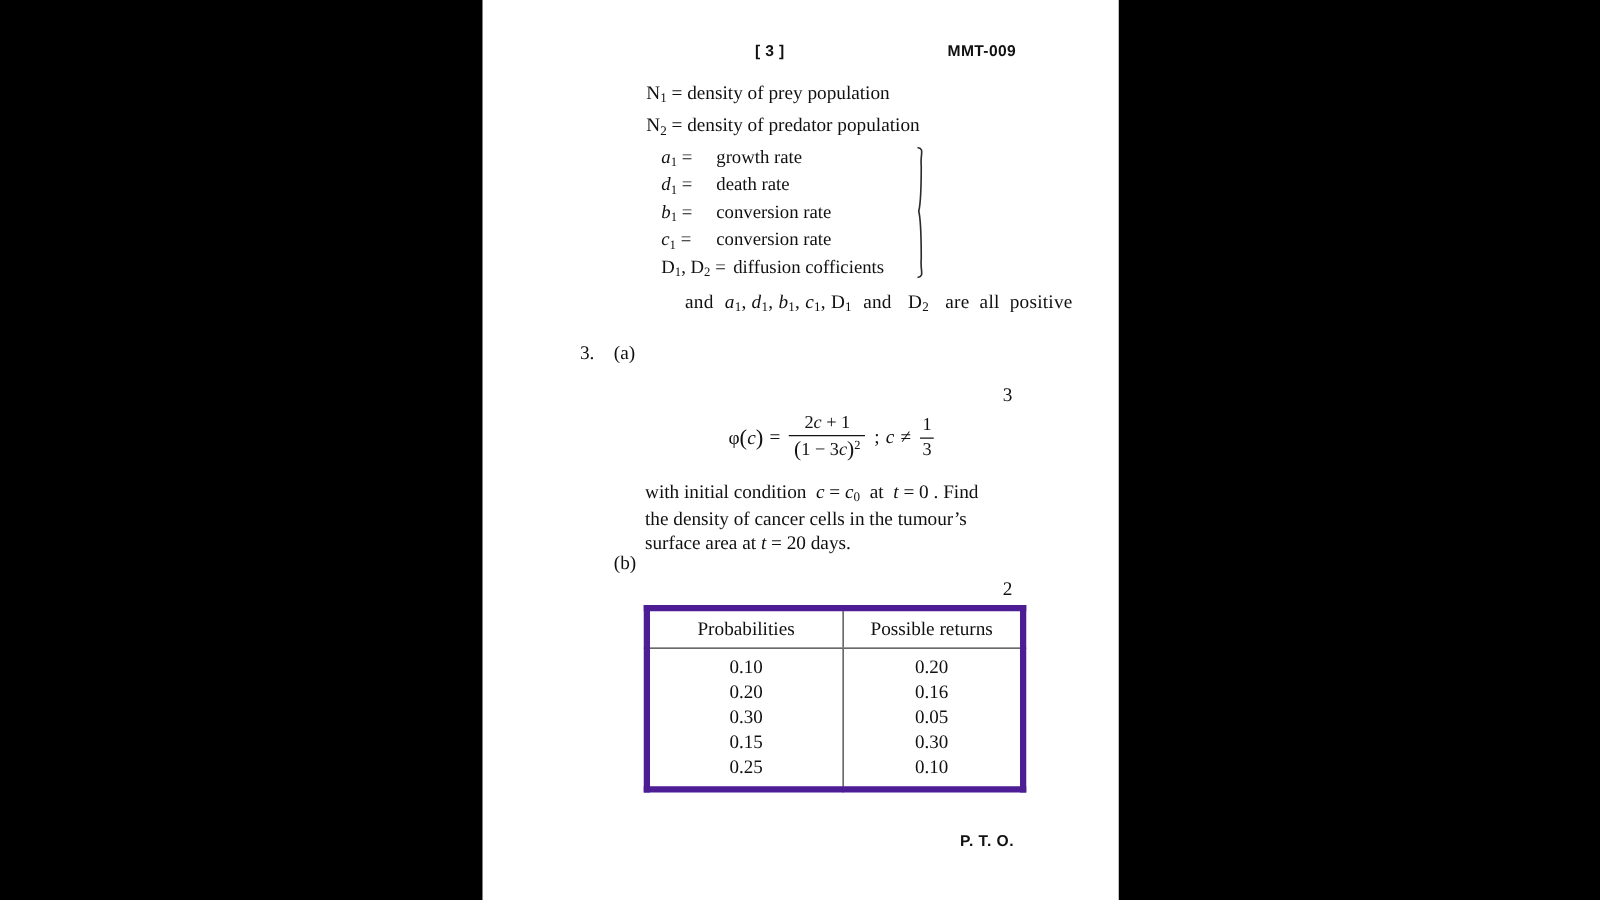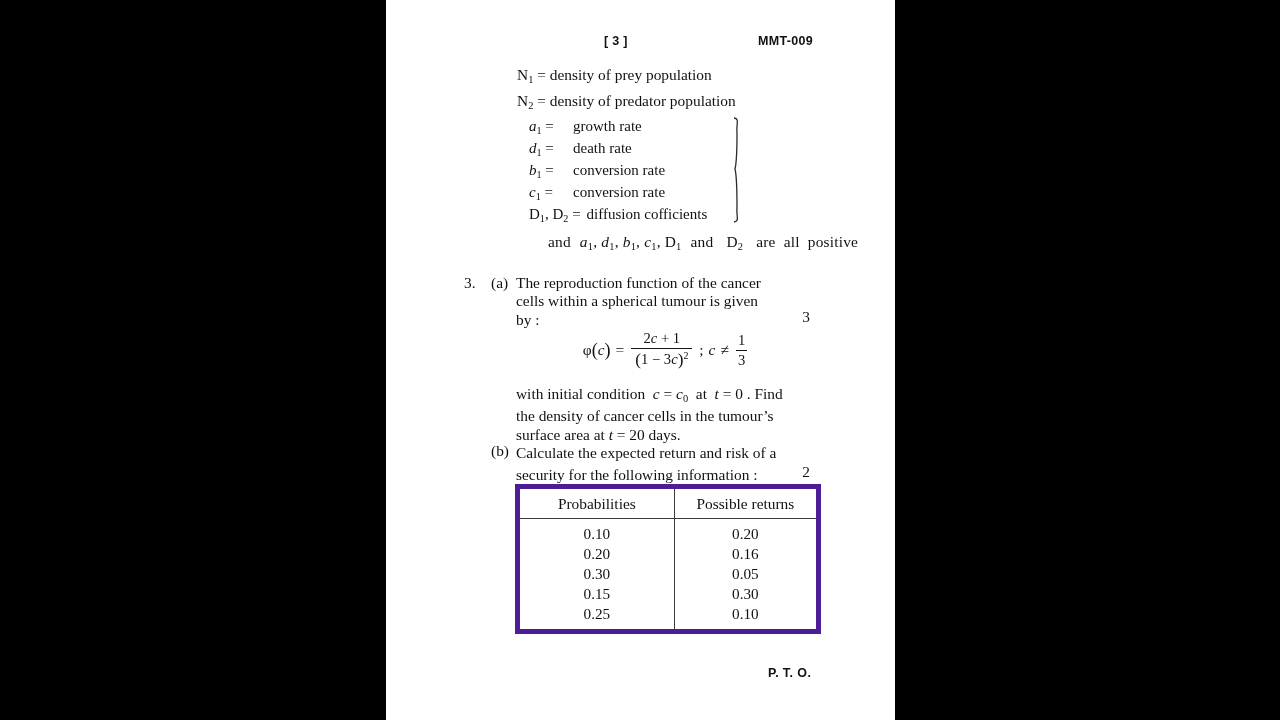--- a/index.html
+++ b/index.html
@@ -302,25 +302,20 @@
 
     <div class="and-para">
       <span class="and-line1">
         <span>and</span><span class="gap"></span><i>a</i><sub>1</sub>,&nbsp;<i>d</i><sub>1</sub>,&nbsp;<i>b</i><sub>1</sub>,&nbsp;<i>c</i><sub>1</sub>,&nbsp;D<sub>1</sub><span class="gap"></span>and<span class="gap"></span>&nbsp;D<sub>2</sub><span class="gap"></span>&nbsp;are&nbsp; all&nbsp; positive
       </span>
     </div>
 
     <span class="q-num" id="q3-num">3.</span>
 
     <span class="q-label" id="q3a-lab">(a)</span>
-    <div class="q-body" id="q3a-body">
-      <span style="display:block;white-space:nowrap">The  reproduction  function  of  the  cancer</span>
-      <span style="display:block;white-space:nowrap">cells  within  a  spherical  tumour  is  given</span>
-      <span style="display:block;white-space:nowrap">by :</span>
-    </div>
     <span class="marks" id="q3a-marks">3</span>
 
     <div class="formula">
       <span class="frac-expr">
         <span>φ<span class="paren-big">(</span><i>c</i><span class="paren-big">)</span></span>
         <span>=</span>
         <span class="frac">
           <span class="num">2<i>c</i> + 1</span>
           <span class="bar"></span>
           <span class="den"><span class="paren-big">(</span>1 − 3<i>c</i><span class="paren-big">)</span><sup>2</sup></span>
@@ -336,24 +331,20 @@
       </span>
     </div>
 
     <div class="q-body loose" id="q3a-cont">
       <span style="display:block;white-space:nowrap">with initial condition&nbsp; <i>c</i> = <i>c</i><sub>0</sub>&nbsp; at&nbsp; <i>t</i> = 0 . Find</span>
       <span style="display:block;white-space:nowrap">the  density  of  cancer  cells  in  the  tumour’s</span>
       <span style="display:block;white-space:nowrap;line-height:18.3px">surface area at <i>t</i> = 20 days.</span>
     </div>
 
     <span class="q-label" id="q3b-lab">(b)</span>
-    <div class="q-body loose" id="q3b-body">
-      <span style="display:block;white-space:nowrap">Calculate  the  expected  return  and  risk  of  a</span>
-      <span style="display:block;white-space:nowrap">security for the following information :</span>
-    </div>
     <span class="marks" id="q3b-marks">2</span>
 
     <table class="data-table">
       <colgroup>
           <col class="c1">
           <col class="c2">
         </colgroup>
       <thead>
         <tr>
           <th>Probabilities</th>

